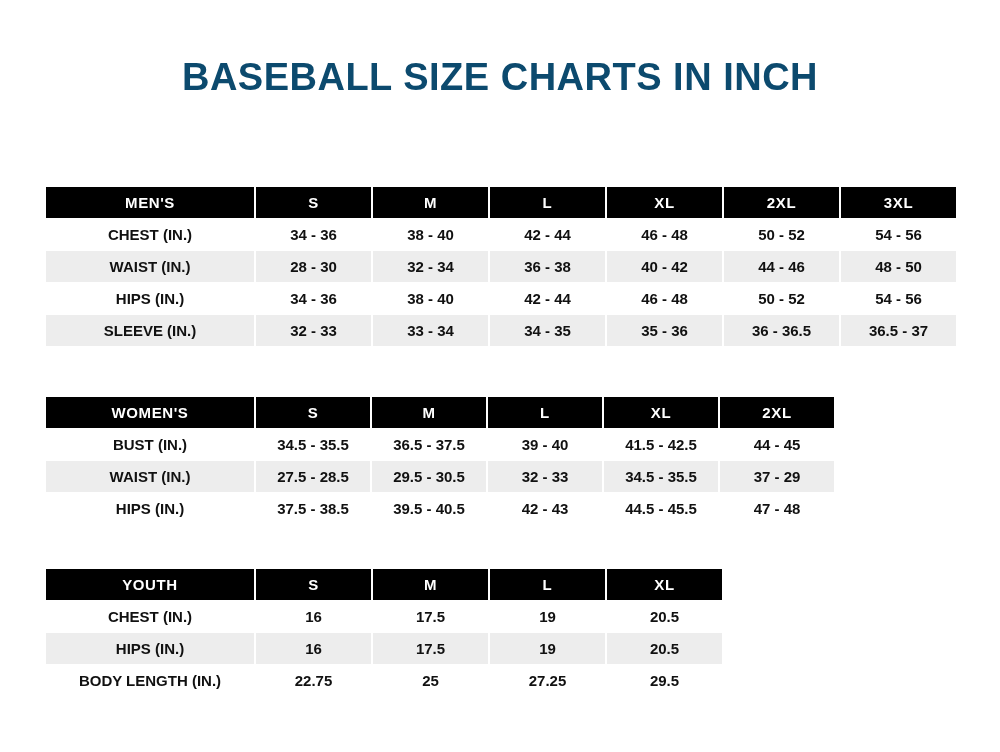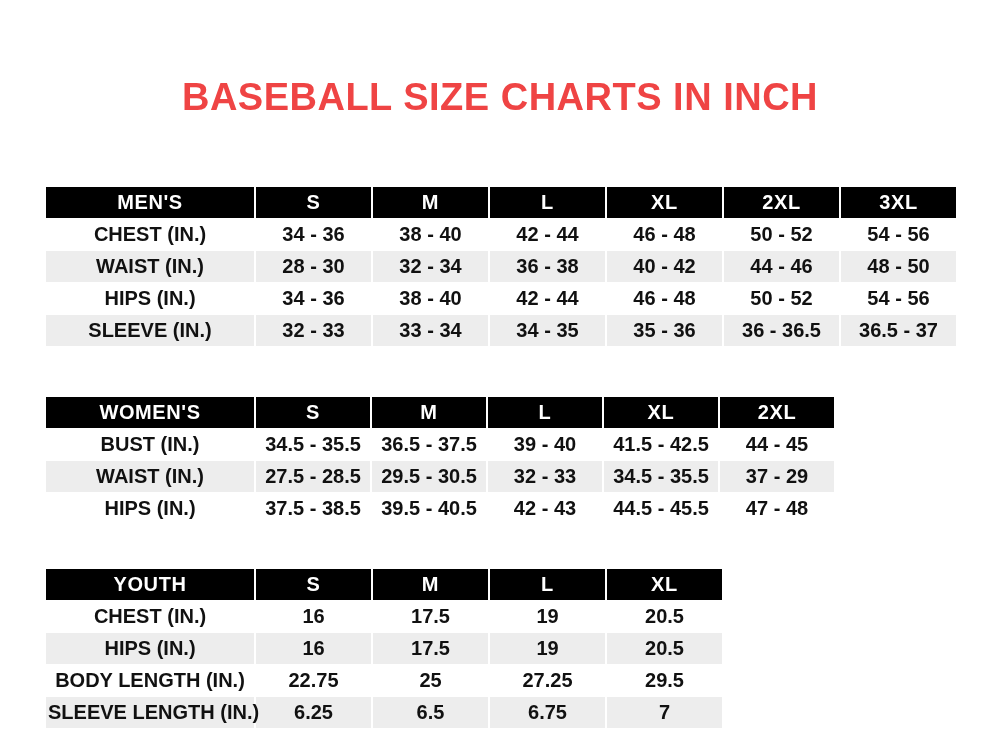--- a/index.html
+++ b/index.html
@@ -15,35 +15,35 @@
     overflow: hidden;
   }
   .page {
     position: relative;
     width: 1000px;
     height: 752px;
     background: #ffffff;
   }
   .title {
     position: absolute;
-    top: 76px;
+    top: 56px;
     left: 0;
     width: 1000px;
     text-align: center;
     font-size: 38px;
     font-weight: bold;
     letter-spacing: 0.5px;
-    color: #ef4444;
+    color: #0c4a6e;
   }
 
   table.size-table {
     position: absolute;
     border-collapse: collapse;
     table-layout: fixed;
-    font-size: 20px;
+    font-size: 15px;
     font-weight: bold;
   }
   table.size-table td {
     border: 1px solid #ffffff;
     text-align: center;
     background: #ffffff;
     color: #111111;
     height: 31px;
     padding: 0 2px;
     white-space: nowrap;
@@ -243,23 +243,16 @@
         <td>19</td>
         <td>20.5</td>
       </tr>
       <tr>
         <td class="label">BODY LENGTH (IN.)</td>
         <td>22.75</td>
         <td>25</td>
         <td>27.25</td>
         <td>29.5</td>
       </tr>
-      <tr class="alt">
-        <td class="label">SLEEVE LENGTH (IN.)</td>
-        <td>6.25</td>
-        <td>6.5</td>
-        <td>6.75</td>
-        <td>7</td>
-      </tr>
     </tbody>
   </table>
 
 </div>
 
 </body></html>

